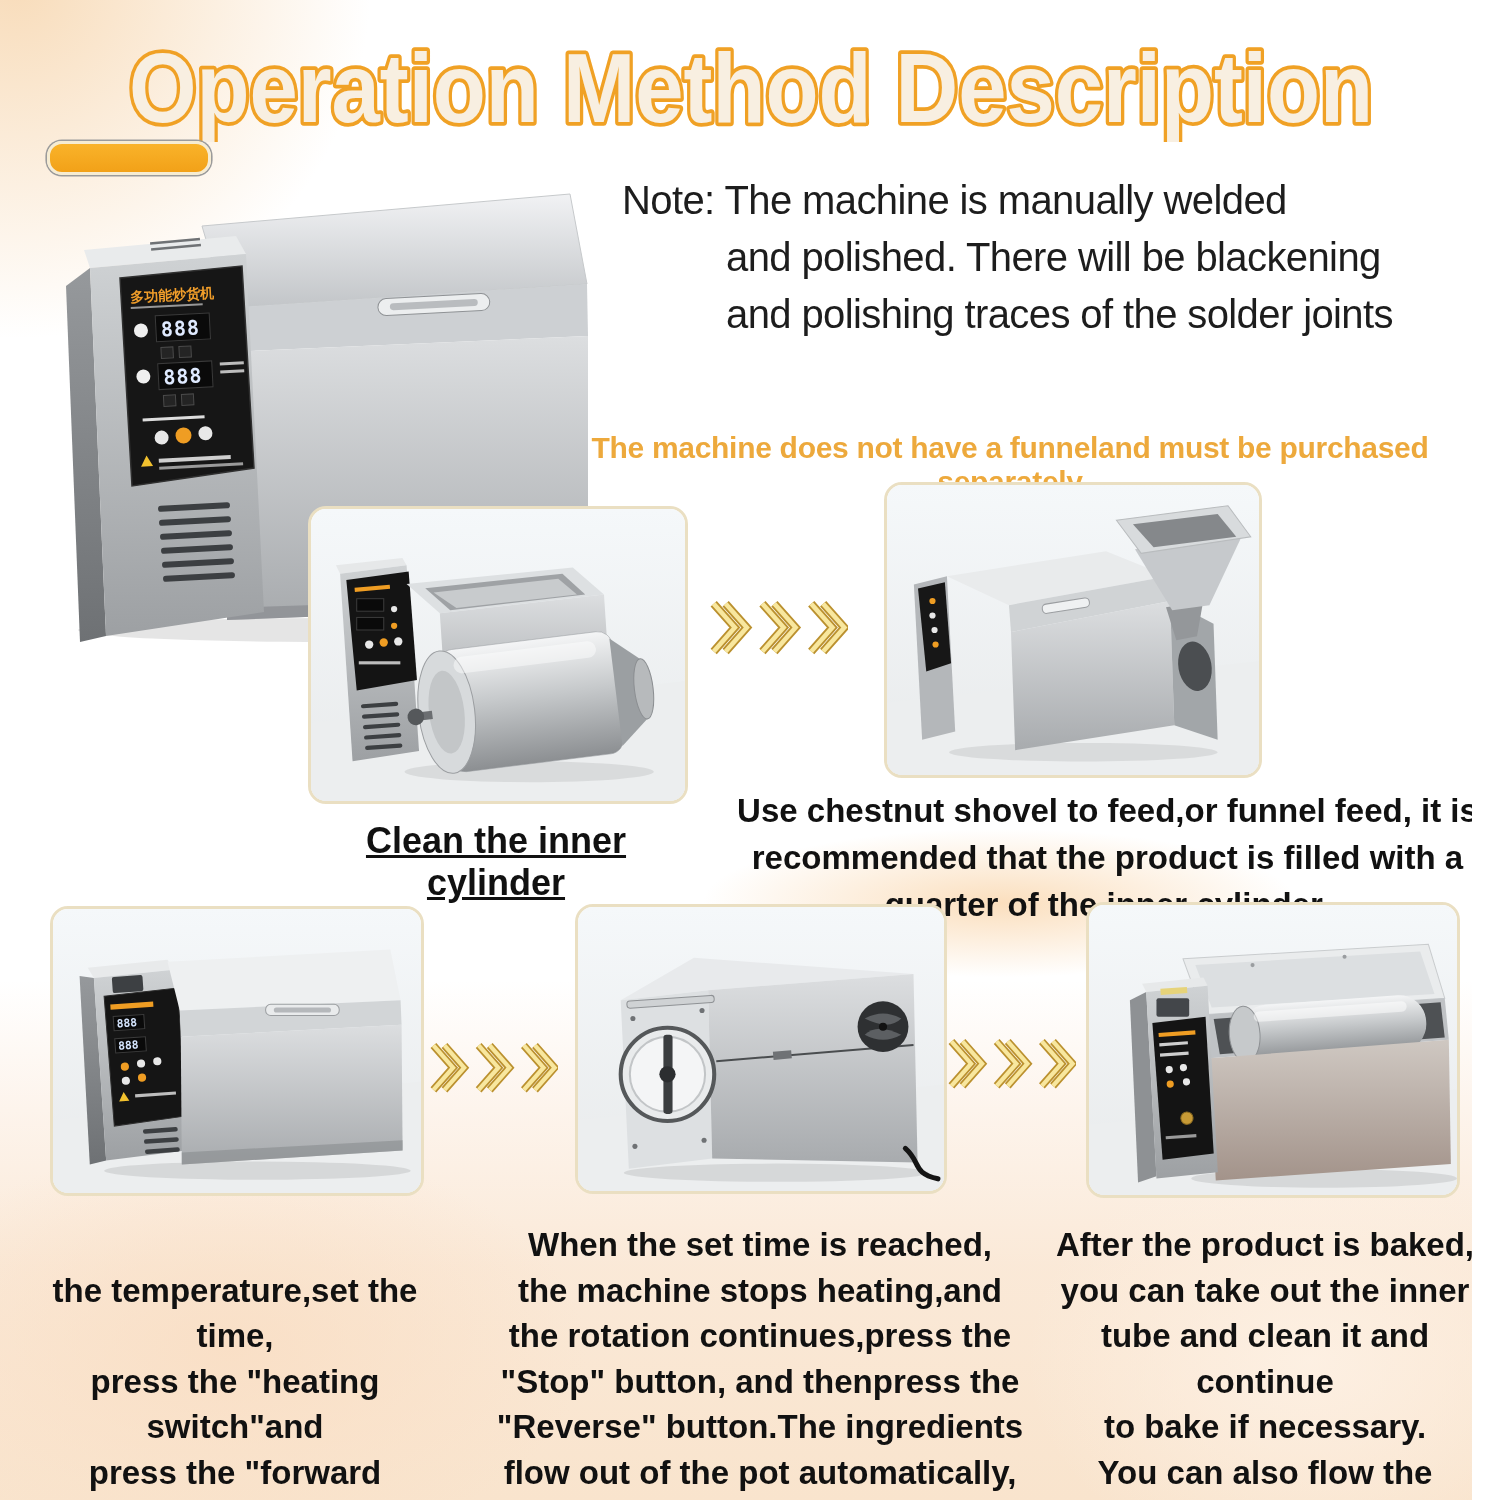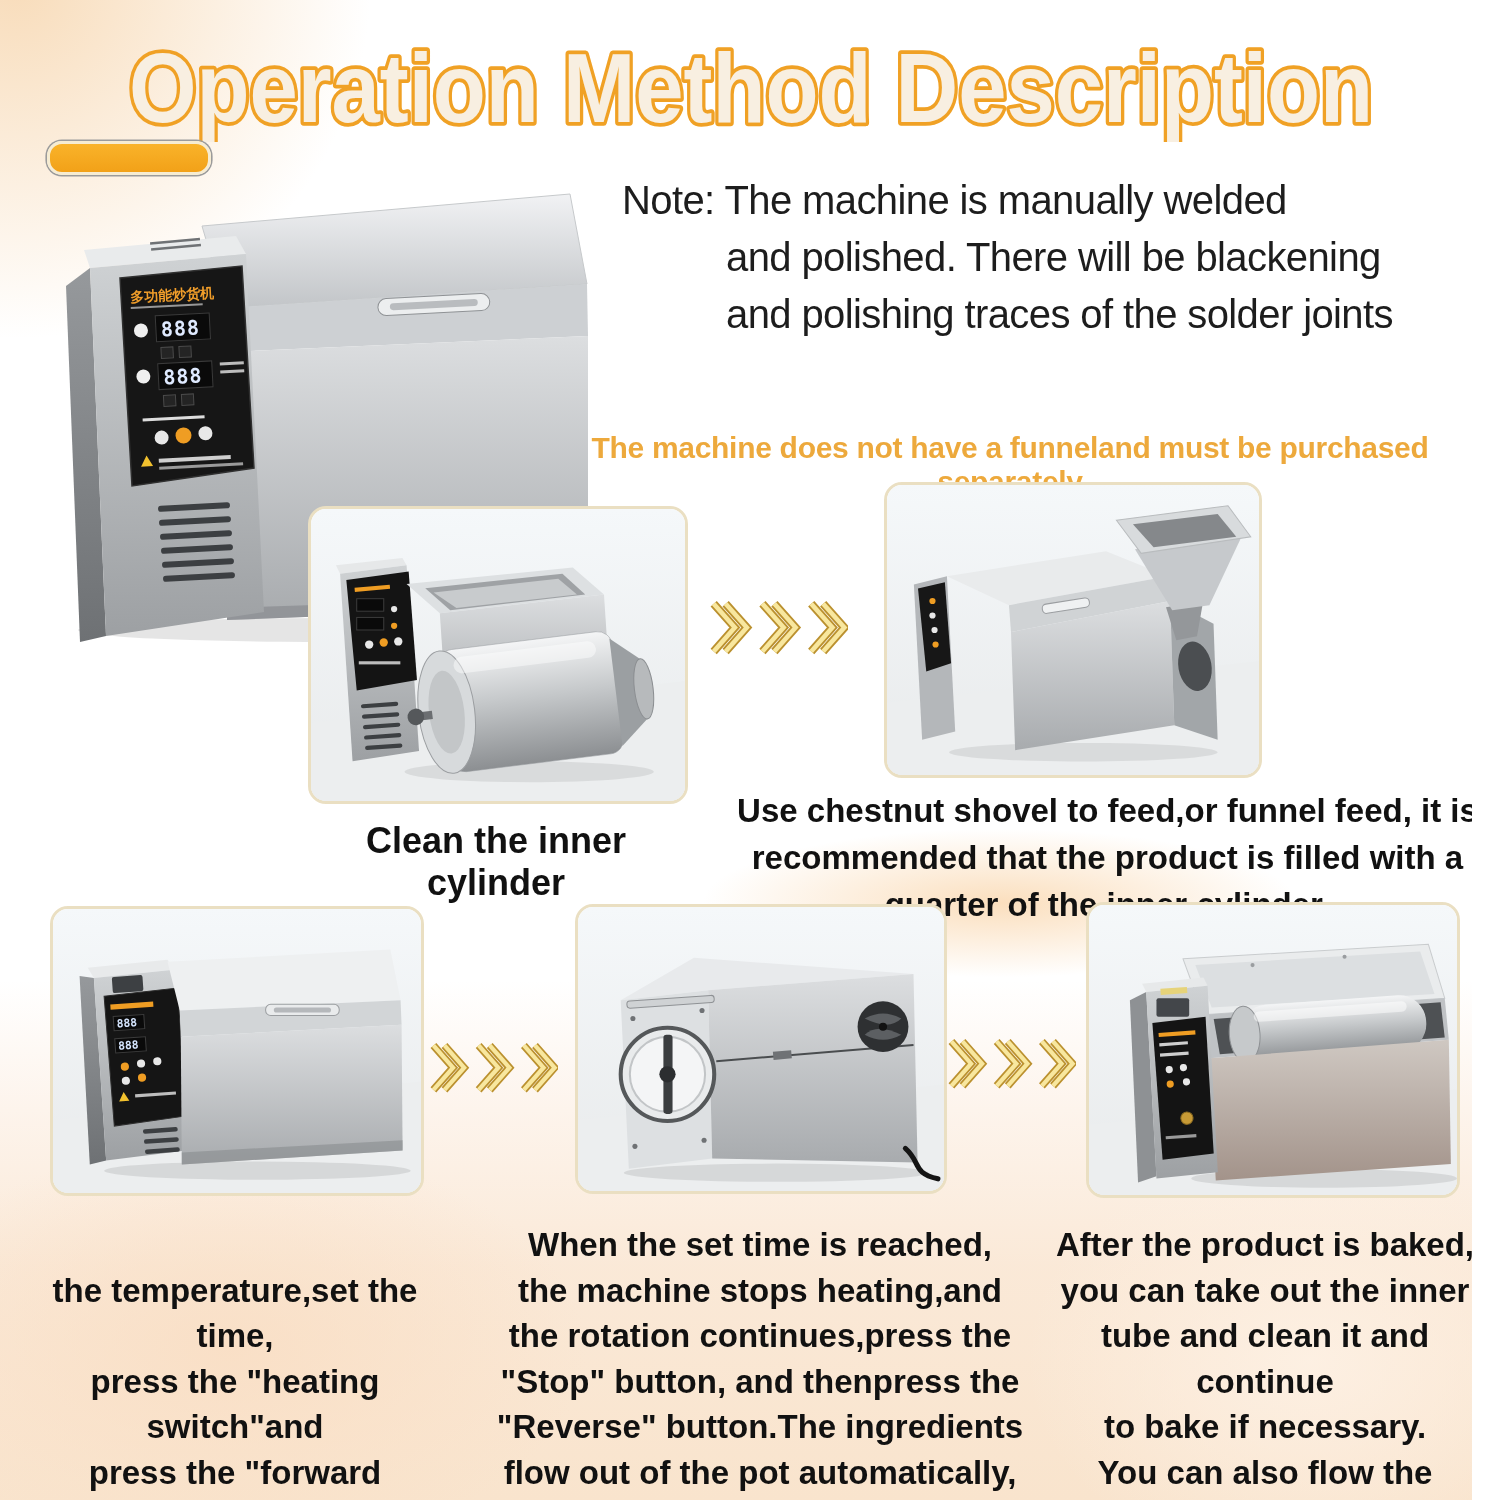--- a/index.html
+++ b/index.html
@@ -29,21 +29,21 @@
         line-height:57px;letter-spacing:-0.6px;margin-top:14px;}
   .note .cont{margin-left:104px;}
 
   .warning{left:540px;top:431px;width:940px;text-align:center;color:#eda93c;
            font-weight:bold;font-size:30px;letter-spacing:-0.3px;}
 
   .frame{position:absolute;border:3px solid #eadfc2;border-radius:18px;background:#ffffff;overflow:hidden;}
   .frame svg{display:block;width:100%;height:100%;}
 
   .caption{position:absolute;text-align:center;color:#111111;font-weight:bold;}
-  .cap-1{left:296px;top:820px;width:400px;font-size:36px;}
+  .cap-1{left:296px;top:820px;width:400px;font-size:36px;text-decoration:underline;}
   .cap-2{left:735px;top:787px;width:745px;font-size:33px;line-height:47px;}
   .cap-b{font-size:33px;line-height:45.5px;}
   .cap-3{left:12px;top:1222px;width:446px;}
   .cap-4{left:478px;top:1222px;width:564px;}
   .cap-5{left:1030px;top:1222px;width:470px;}
 
   .arrows{position:absolute;}
   .chev-dark{fill:none;stroke:#bb912f;stroke-width:9;stroke-linejoin:miter;}
   .chev-light{fill:none;stroke:#f8e79e;stroke-width:5;stroke-linejoin:miter;}
   .panel-digits{font-family:"DejaVu Sans Mono",monospace;font-weight:bold;}

